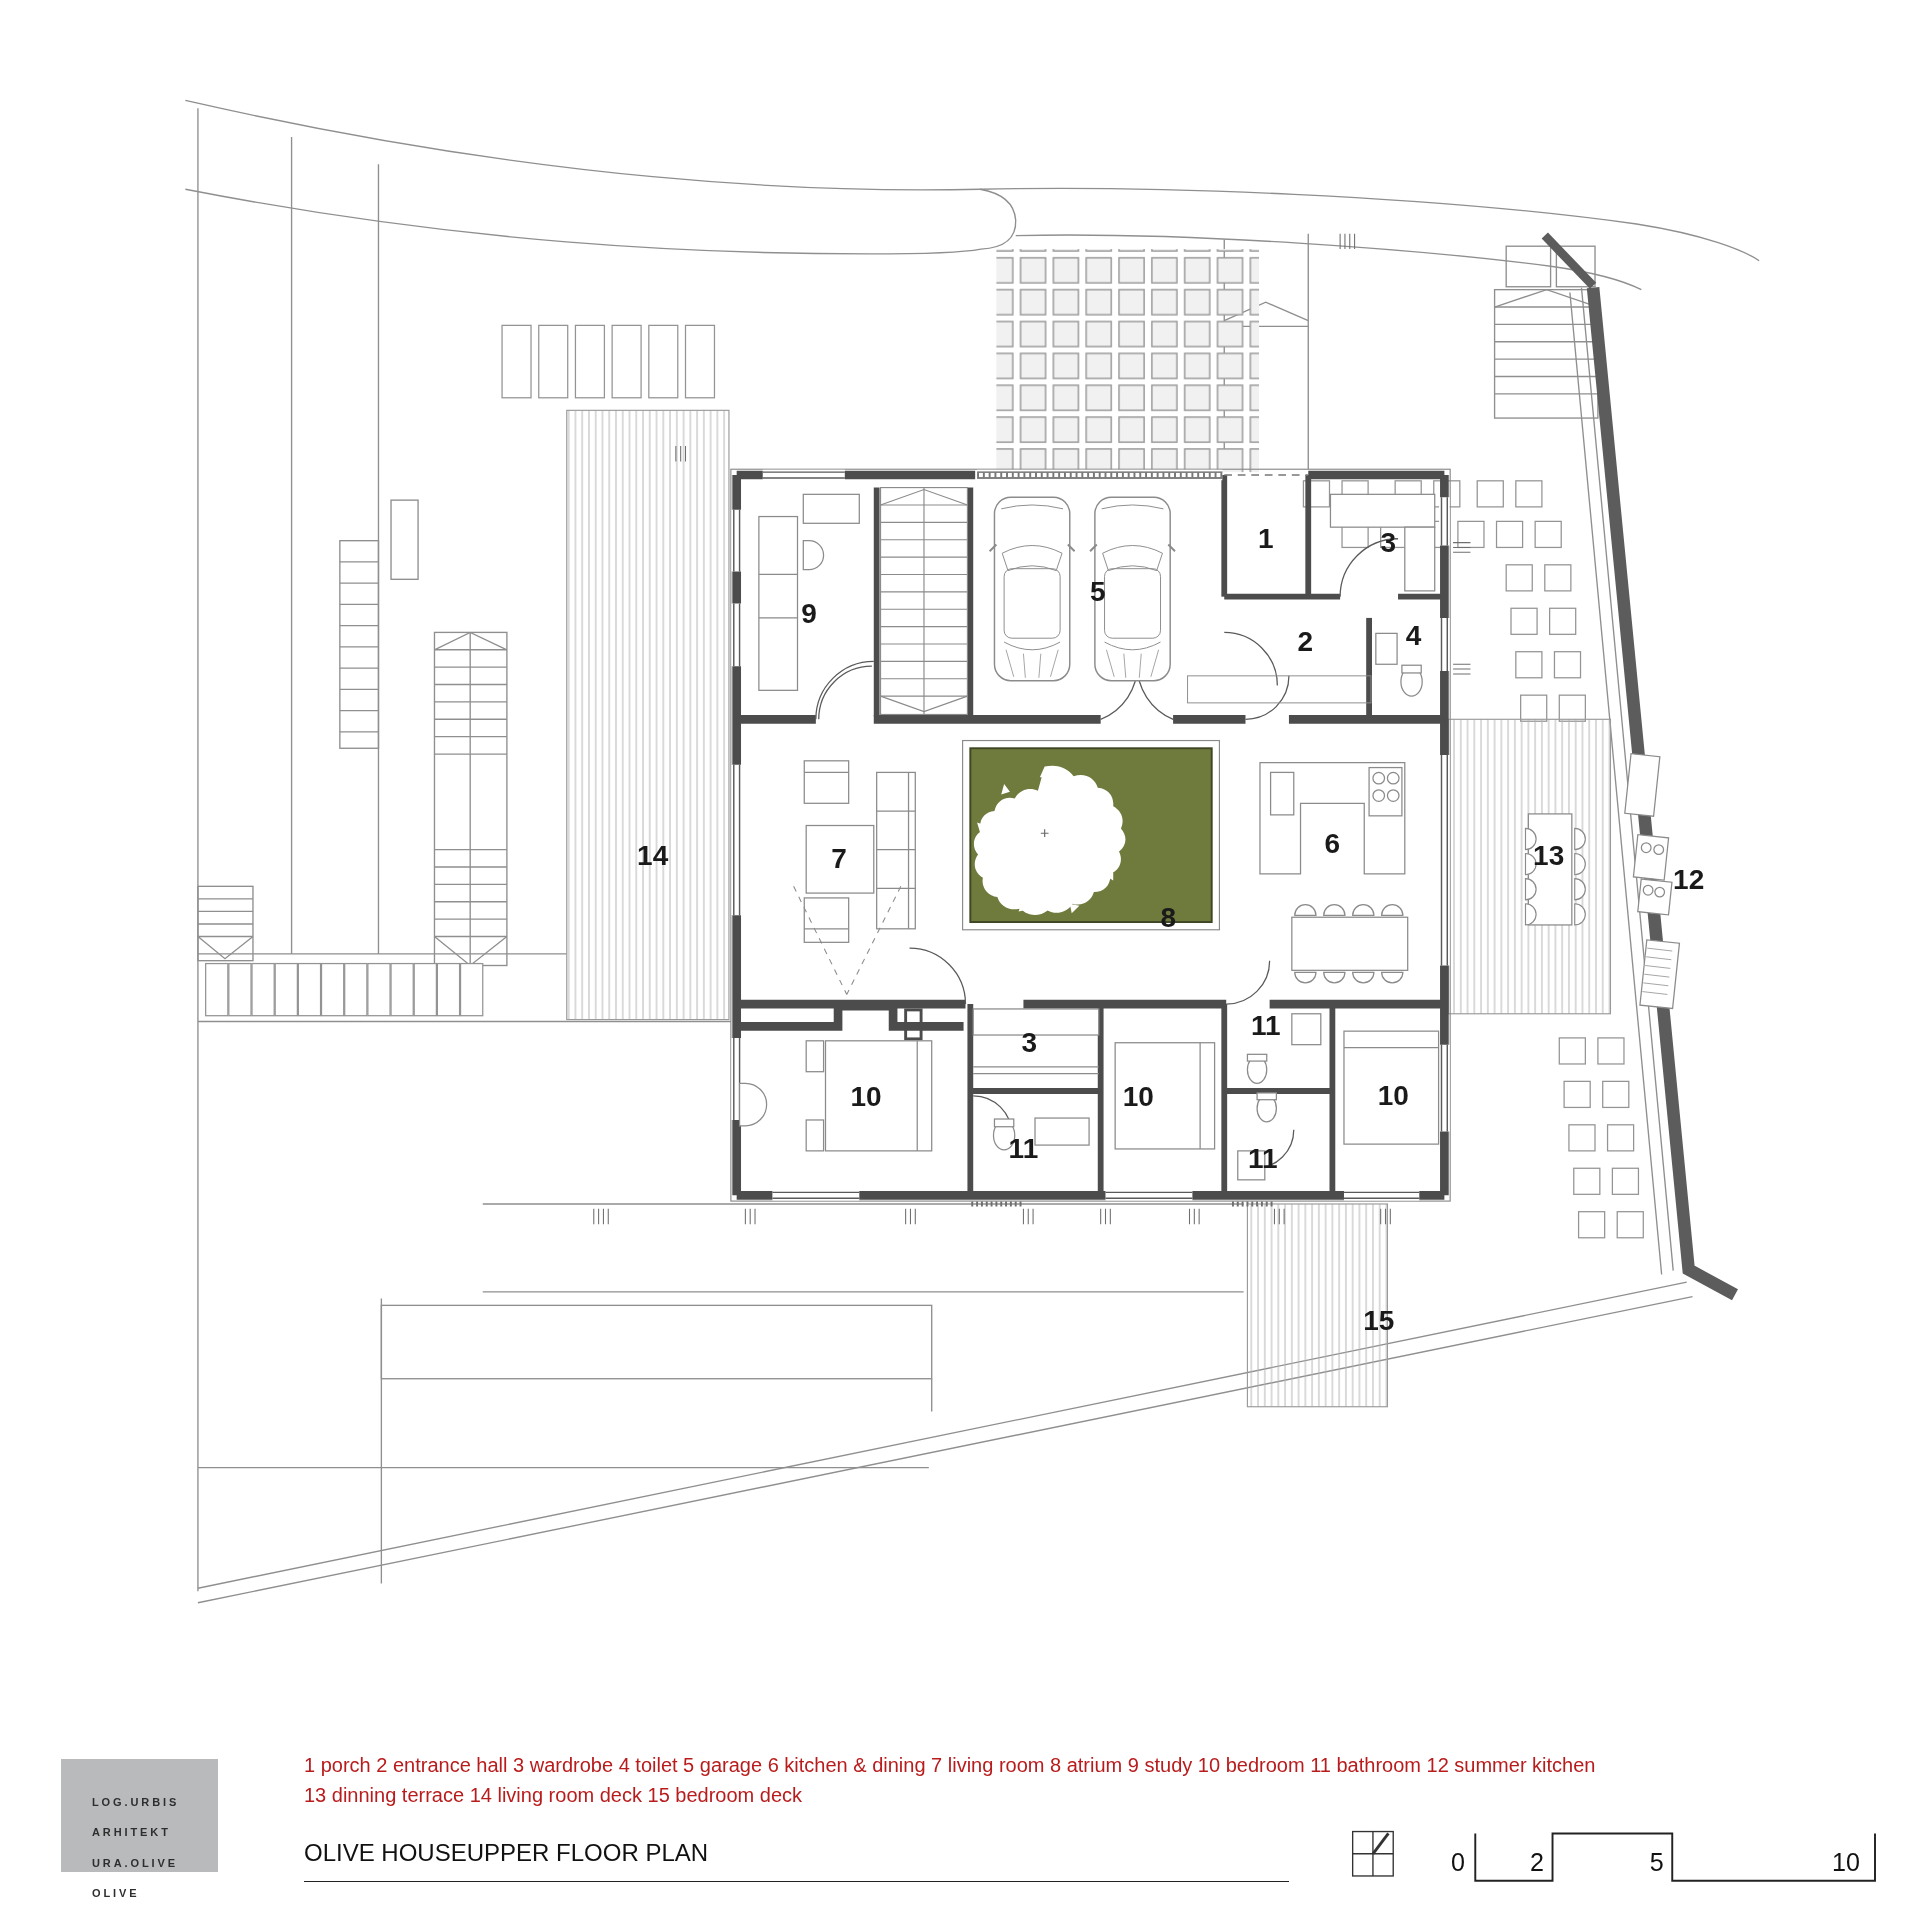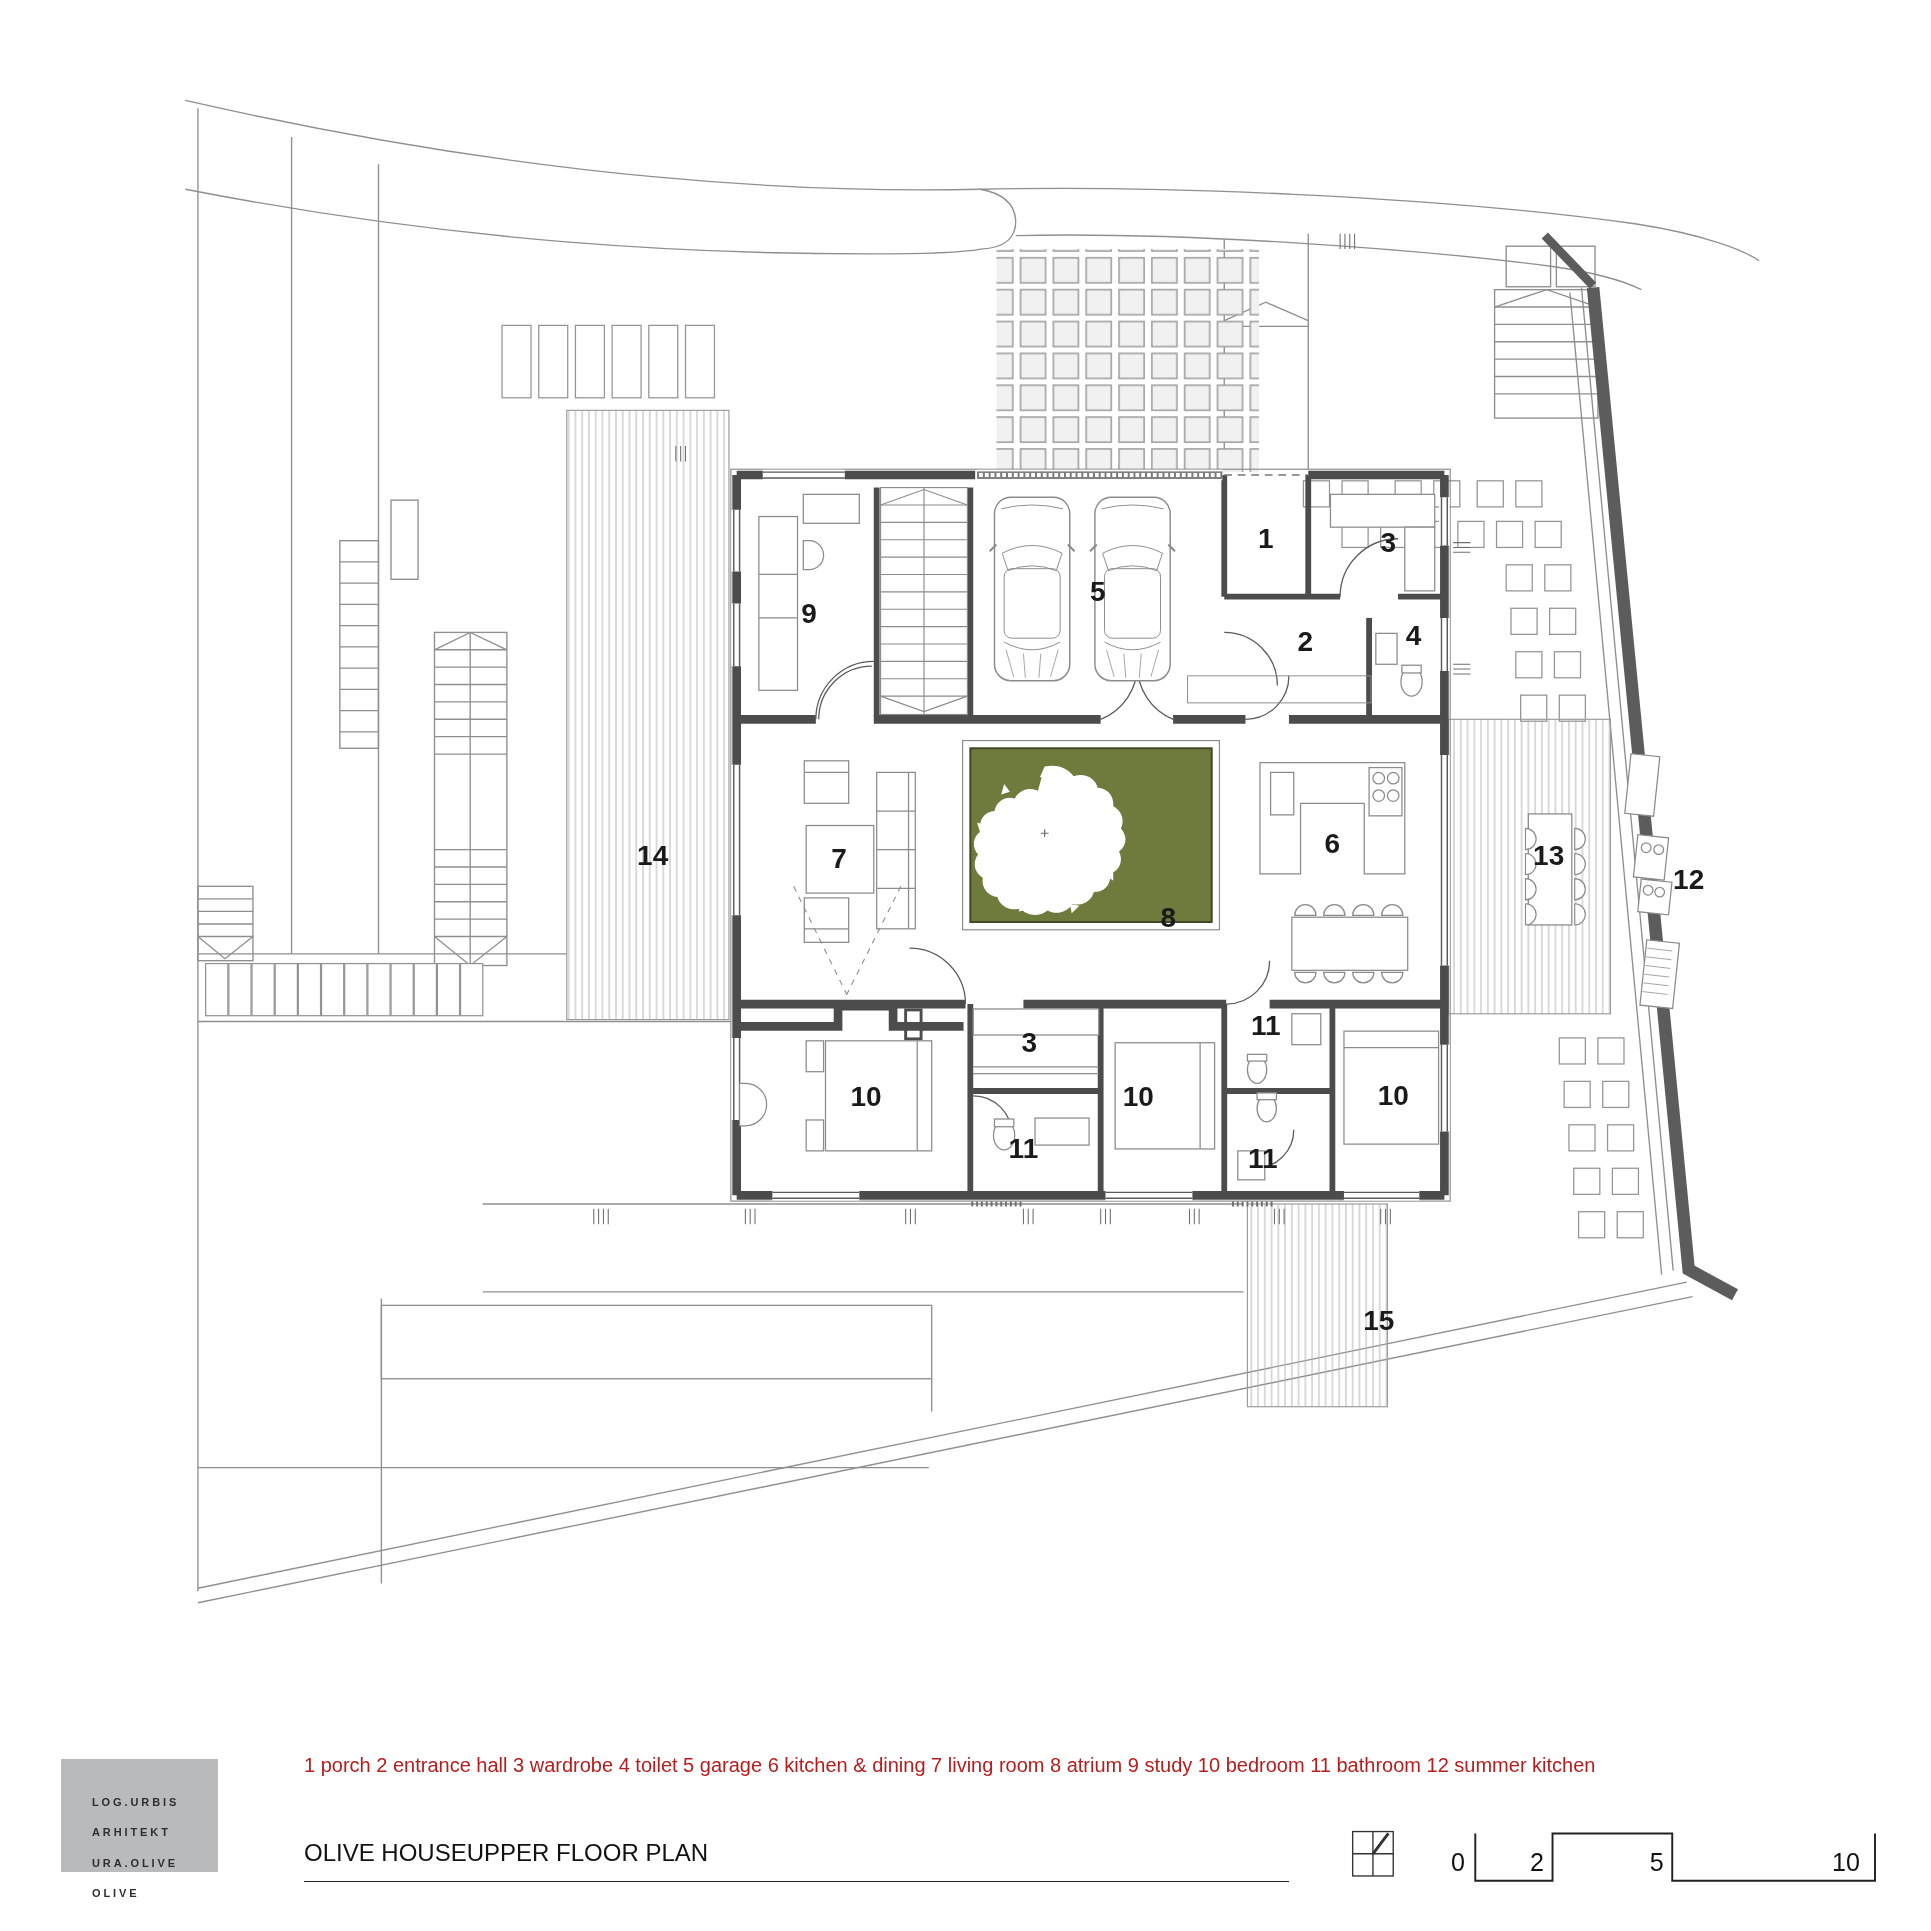--- a/index.html
+++ b/index.html
@@ -380,20 +380,21 @@
     <path d="M1528,1899 V1948 H1608 V1899 H1732 V1948 H1942 V1899" fill="none" stroke="#222" stroke-width="2"></path>
     <text class="sc" x="1510" y="1938" text-anchor="middle">0</text>
     <text class="sc" x="1592" y="1938" text-anchor="middle">2</text>
     <text class="sc" x="1716" y="1938" text-anchor="middle">5</text>
     <text class="sc" x="1912" y="1938" text-anchor="middle">10</text>
   </g>
 </svg>
 
 <div id="legend" class="titleblock">
   <div>1 porch  2 entrance hall  3 wardrobe  4 toilet  5 garage  6 kitchen &amp; dining  7 living room  8 atrium  9 study  10 bedroom  11 bathroom 12 summer kitchen</div>
+  <div>13 dinning terrace  14 living room deck  15 bedroom deck</div>
 </div>
 
 <div id="logo" class="titleblock">
   <div class="pad"></div>
   <p class="ll">LOG.URBIS</p>
   <p class="ll">ARHITEKT</p>
   <p class="ll">URA.OLIVE</p>
   <p class="ll">OLIVE</p>
 </div>
 

